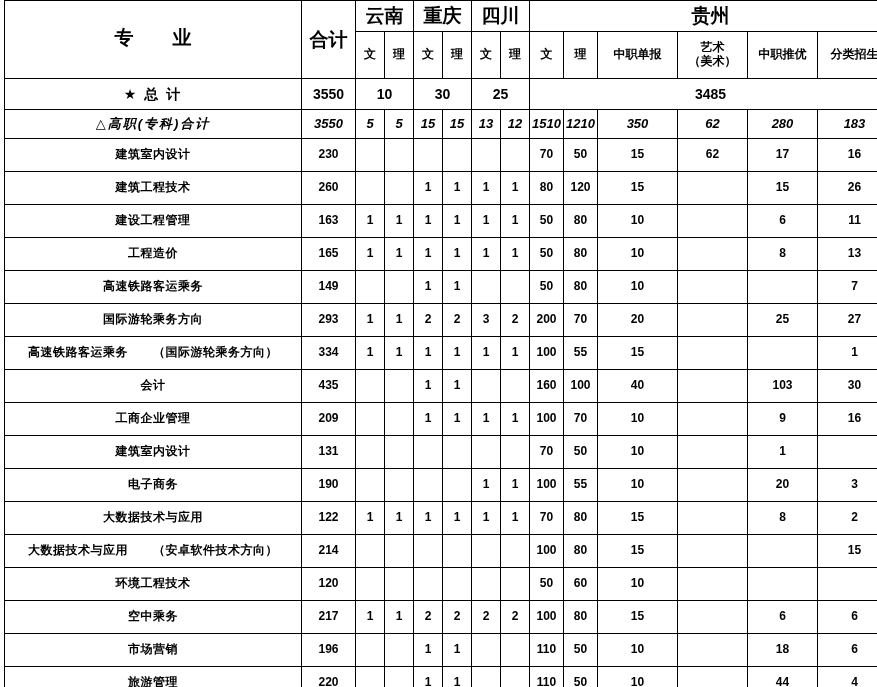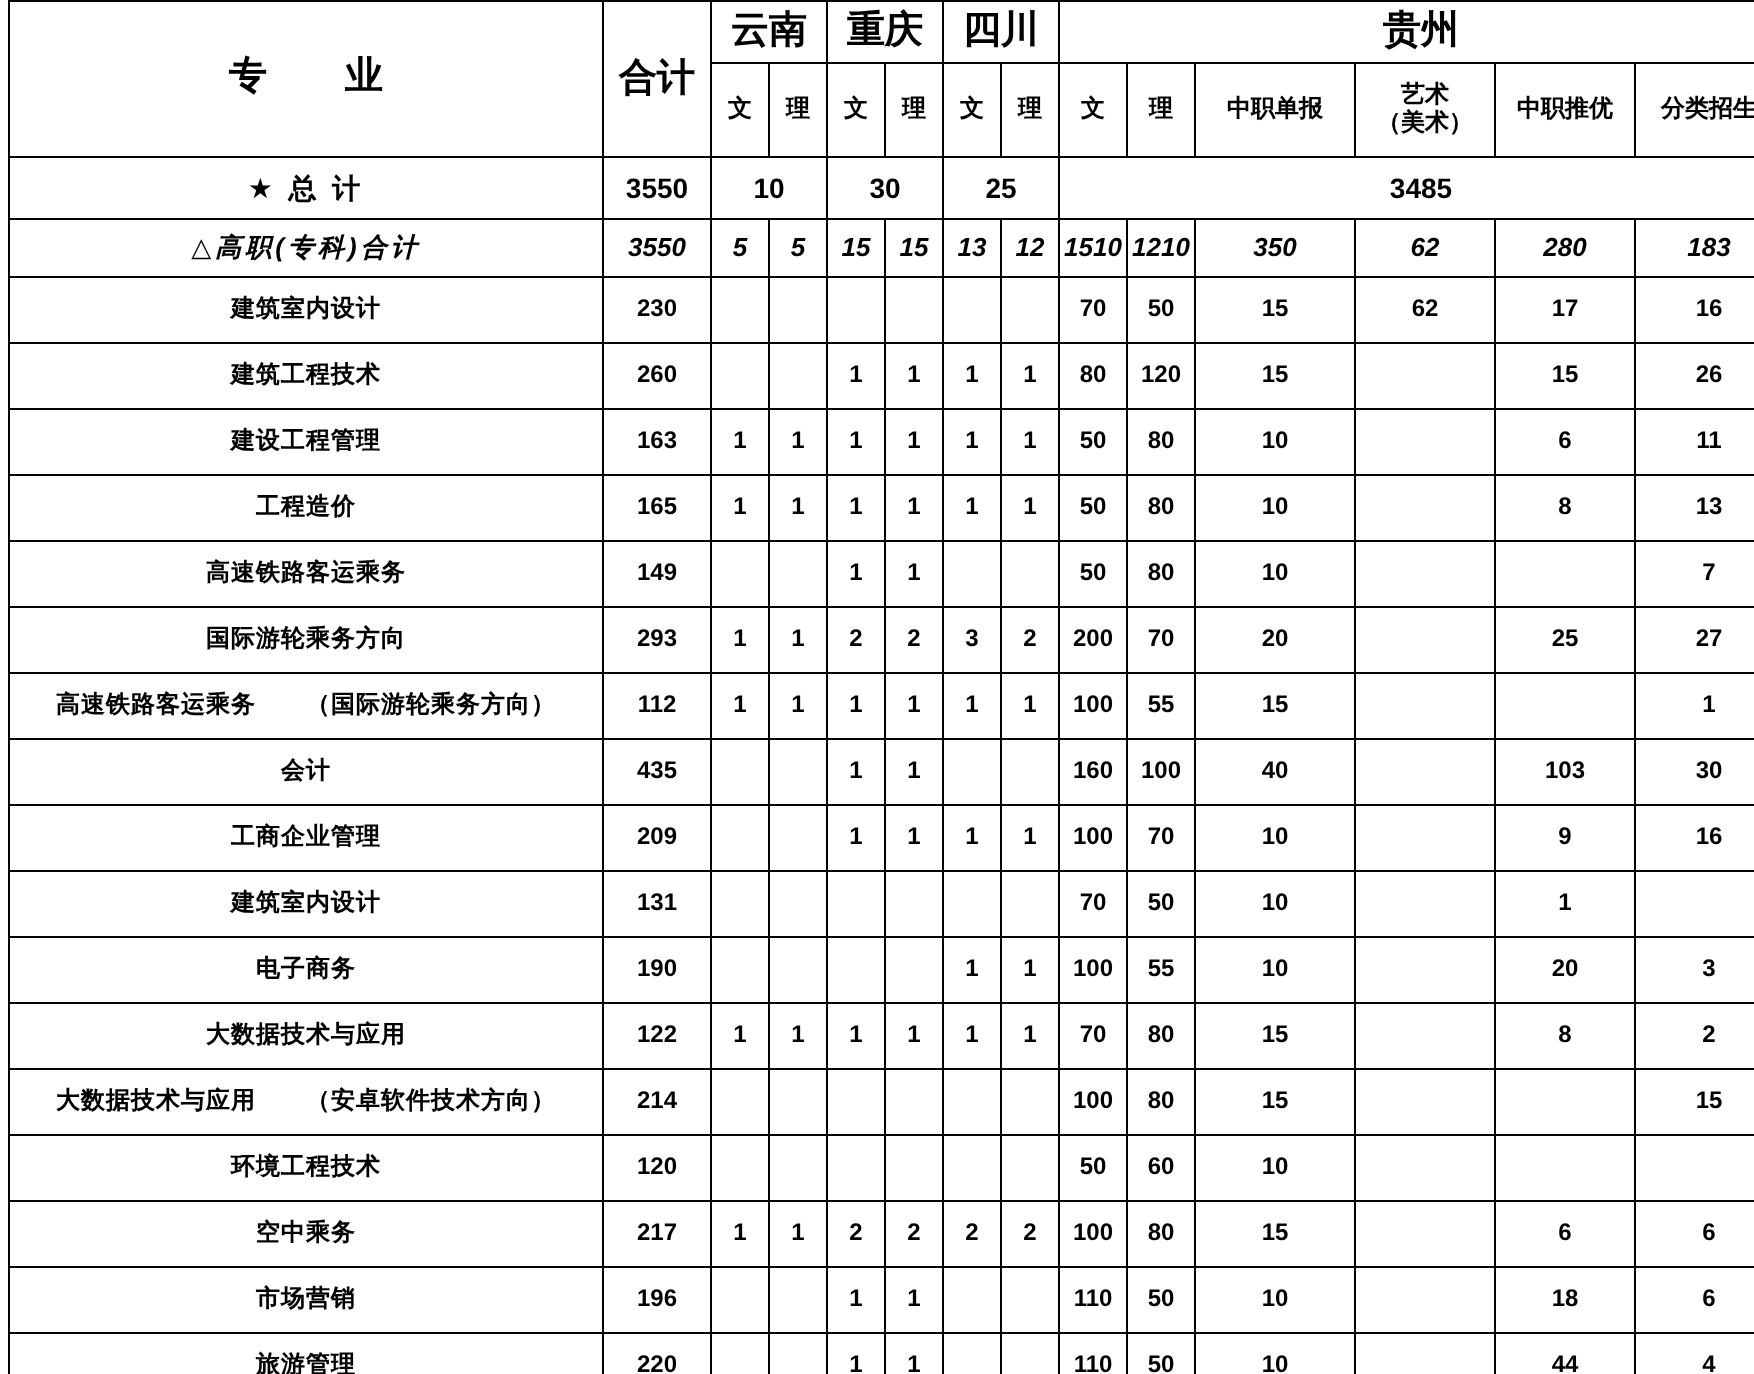--- a/index.html
+++ b/index.html
@@ -229,21 +229,21 @@
       <td class="num">2</td>
       <td class="num">200</td>
       <td class="num">70</td>
       <td class="num">20</td>
       <td class="num"></td>
       <td class="num">25</td>
       <td class="num">27</td>
     </tr>
     <tr class="data-row">
       <td class="major">高速铁路客运乘务　　（国际游轮乘务方向）</td>
-      <td class="total-col">112</td>
+      <td class="total-col">334</td>
       <td class="num">1</td>
       <td class="num">1</td>
       <td class="num">1</td>
       <td class="num">1</td>
       <td class="num">1</td>
       <td class="num">1</td>
       <td class="num">100</td>
       <td class="num">55</td>
       <td class="num">15</td>
       <td class="num"></td>

